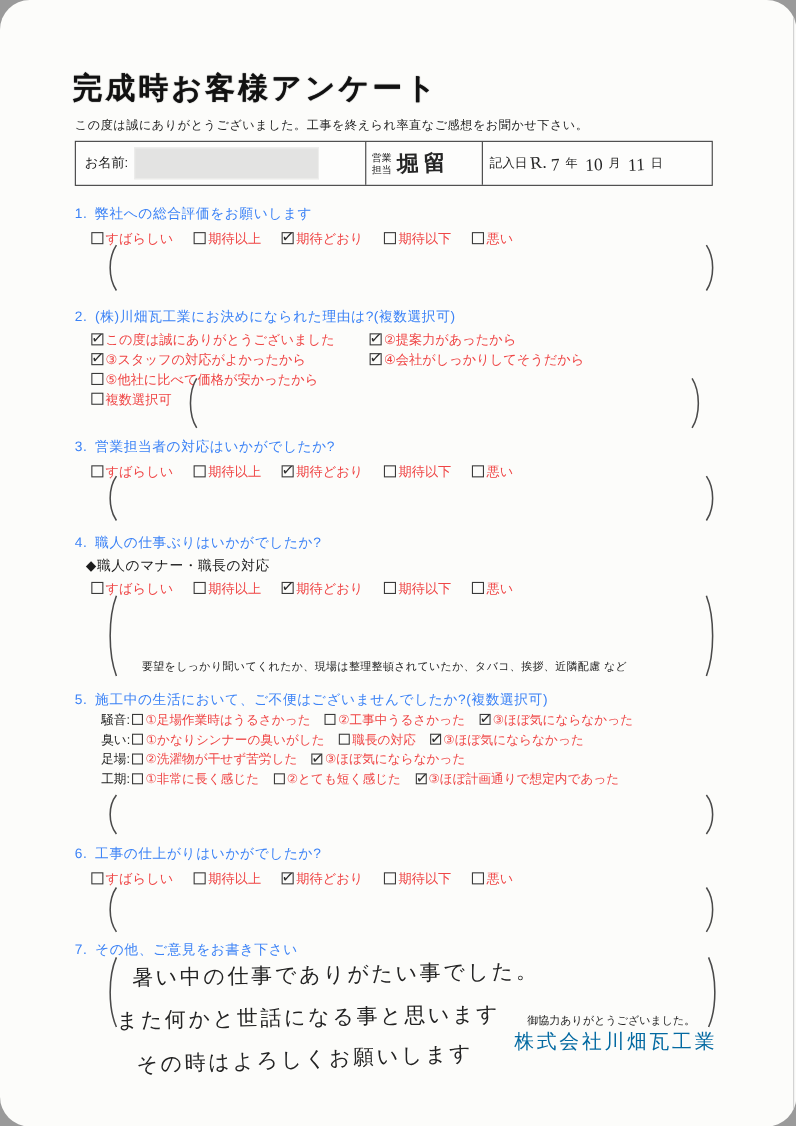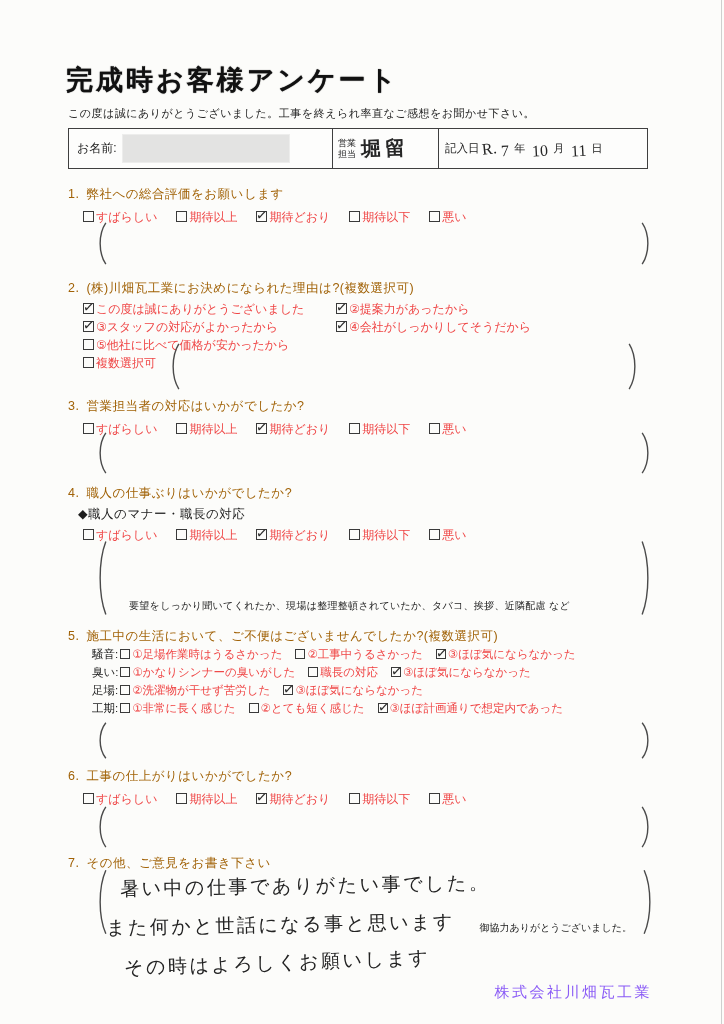--- a/index.html
+++ b/index.html
@@ -5,20 +5,21 @@
   * { box-sizing: border-box; }
   html,body { margin:0; padding:0; background:#9a9a9a; }
   .page {
     position: relative;
     width: 724px; height: 1024px;
     margin: 0 auto;
     background: #fcfcfa;
     overflow: hidden;
     font-family: "Liberation Sans", "DejaVu Sans", sans-serif;
     color: #1c1c1c;
+    border-radius: 27px;
   }
   .scan-edge { position:absolute; right:2px; top:0; width:1px; height:100%; background:#cfcfcf; }
 
   
   .title {
     position:absolute; left:66px; top:62px;
     font-size:27px; font-weight:bold; letter-spacing:3px; color:#111;
     text-shadow: 0 0 1px rgba(20,20,20,.85);
   }
   .subtitle { position:absolute; left:68px; top:106px; font-size:11px; color:#222; letter-spacing:.5px; }
@@ -36,21 +37,21 @@
   .sales-label { font-size:9px; line-height:1.15; color:#222; }
   .hand { font-family: cursive; color:#262626; }
   .sales-value { font-size:20px; font-weight:bold; letter-spacing:4px; margin-left:5px; transform:rotate(-2deg); }
   .date-label { font-size:11.5px; white-space:nowrap; }
   .date-era   { font-size:16px; margin-left:2px; transform:rotate(-6deg); }
   .date-num   { font-size:16px; margin:4px 3px 0 5px; transform:rotate(-3deg); }
   .date-unit  { font-size:11px; margin:0 2px; }
 
   
   .sec { position:absolute; left:68px; width:590px; }
-  .q-line { font-size:12.5px; color:#a16207; letter-spacing:.5px; white-space:nowrap; }
+  .q-line { font-size:12.5px; color:#3b82f6; letter-spacing:.5px; white-space:nowrap; }
   .q-num { margin-right:7px; }
   .sub-line { font-size:12.5px; margin:4px 0 0 10px; letter-spacing:.5px; }
 
   .opts { display:flex; margin:6px 0 0 15px; }
   .opts .opt { margin-right:19px; }
   .opt { font-size:12px; white-space:nowrap; color:#ef4444; }
   .cb {
     display:inline-block; position:relative;
     width:11px; height:11px; border:1.3px solid #3a3a3a;
     margin-right:2px; vertical-align:-1px; background:transparent; font-style:normal;
@@ -81,23 +82,22 @@
   .q5-row .opt { font-size:11.5px; margin-right:13px; }
   .q5-row .cb { width:10px; height:10px; }
 
   
   .hw-line { position:absolute; font-size:19px; letter-spacing:2.5px; white-space:nowrap; color:#232323; }
 
   
   .footer-thanks { position:absolute; right:92px; top:921px; font-size:10px; color:#222; }
   .footer-company {
     position:absolute; right:72px; top:935px;
-    font-size:15px; letter-spacing:2.5px; color:#8b5cf6;
+    font-size:18px; letter-spacing:2.5px; color:#0369a1;
     font-family: "Liberation Serif", "DejaVu Serif", serif;
-    margin-top: 48px;
   }
 </style>
 </head>
 <body>
 
 <div class="page">
   <div class="scan-edge"></div>
 
   <div class="title">完成時お客様アンケート</div>
   <div class="subtitle">この度は誠にありがとうございました。工事を終えられ率直なご感想をお聞かせ下さい。</div>

